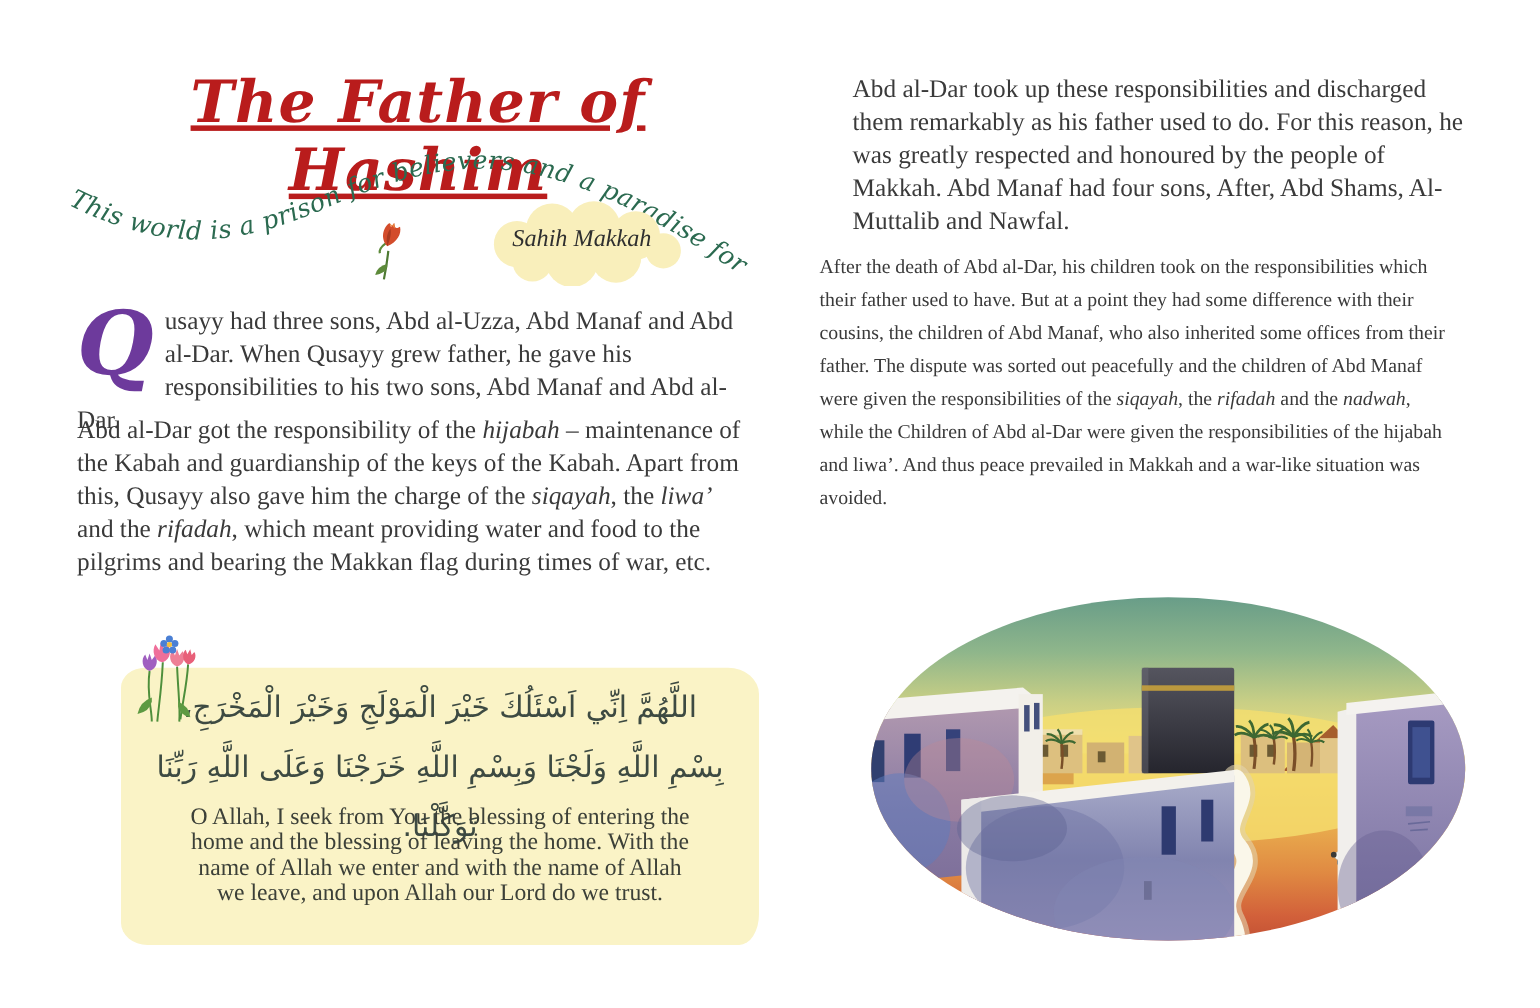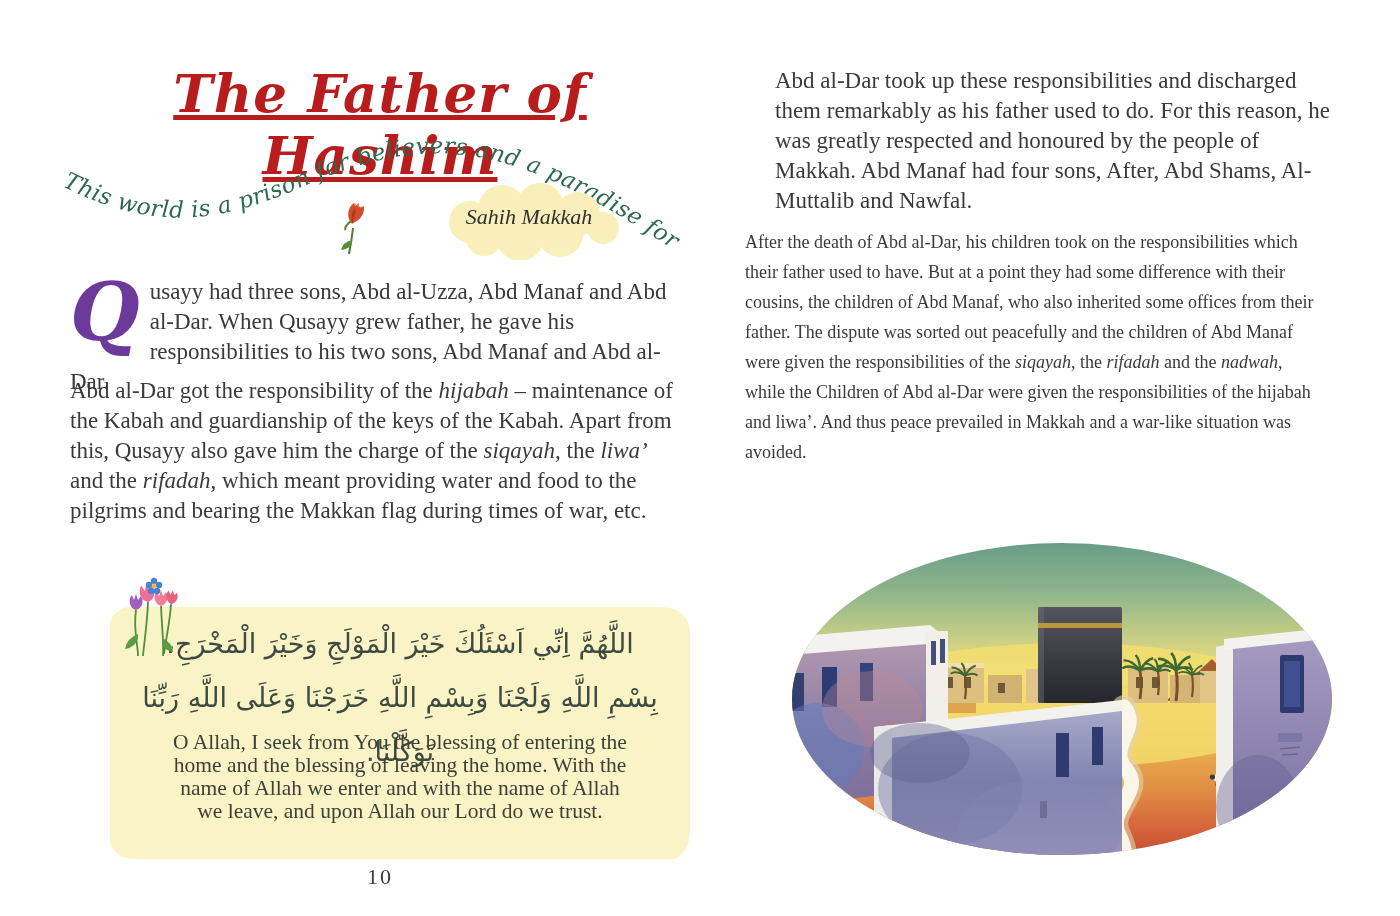--- a/index.html
+++ b/index.html
@@ -139,21 +139,20 @@
       <circle cx="-5" cy="-1" r="3.2" fill="#4a7fd4"></circle>
         <circle cx="0" cy="0" r="2.4" fill="#f2c040"></circle>
     </g>
   </svg>
 
   <div class="dua-box">
     <div class="dua-arabic">اللَّهُمَّ اِنِّي اَسْئَلُكَ خَيْرَ الْمَوْلَجِ وَخَيْرَ الْمَخْرَجِ، بِسْمِ اللَّهِ وَلَجْنَا وَبِسْمِ اللَّهِ خَرَجْنَا وَعَلَى اللَّهِ رَبِّنَا تَوَكَّلْنَا.</div>
     <div class="dua-translation">O Allah, I seek from You the blessing of entering the home and the blessing of leaving the home. With the name of Allah we enter and with the name of Allah we leave, and upon Allah our Lord do we trust.</div>
   </div>
 
-  <div class="pagenum left">10</div>
 
   <div class="rp-para1">Abd al-Dar took up these responsibilities and discharged them remarkably as his father used to do. For this reason, he was greatly respected and honoured by the people of Makkah. Abd Manaf had four sons, After, Abd Shams, Al-Muttalib and Nawfal.</div>
   <div class="rp-para2"><span>After the death of Abd al-Dar, his children took on the responsibilities which their father used to have. But at a point they had some difference with their cousins, the children of Abd Manaf, who also inherited some offices from their father. The dispute was sorted out peacefully and the children of Abd Manaf were given the responsibilities of the </span><i>siqayah</i><span>, the </span><i>rifadah</i><span> and the </span><i>nadwah</i><span>, while the Children of Abd al-Dar were given the responsibilities of the hijabah and liwa’. And thus peace prevailed in Makkah and a war-like situation was avoided.</span></div>
 
   <svg class="illustration" viewBox="0 0 548 322">
     <defs>
       <clipPath id="ovalClip">
           <ellipse cx="274" cy="162" rx="270" ry="156"></ellipse>
         </clipPath>
       <linearGradient id="skyG" x1="0" y1="0" x2="0" y2="1">

